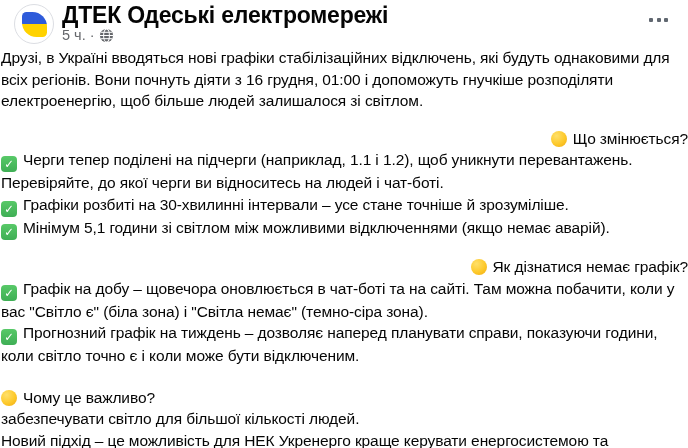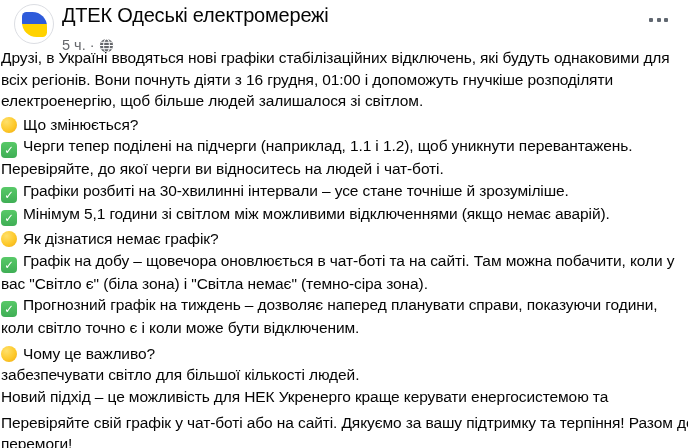--- a/index.html
+++ b/index.html
@@ -11,34 +11,34 @@
   .header{position:absolute;top:4px;left:14px;right:14px;height:42px;}
   .avatar{
     position:absolute;left:0;top:0;width:38px;height:38px;border-radius:50%;
     background:#fff;border:1px solid #dcdee3;display:flex;align-items:center;justify-content:center;
     cursor:pointer;
   }
   .flag{width:25px;height:25px;border-radius:18% 58% 18% 58%;overflow:hidden;}
   .flag-top{height:50%;background:#2e5bda;}
   .flag-bottom{height:50%;background:#ffd200;}
   .htext{position:absolute;left:48px;top:1px;}
-  .pname{font-size:20px;font-weight:400;letter-spacing:-0.2px;line-height:20px;cursor:pointer;}
-  .meta{display:flex;align-items:center;gap:4px;margin-top:12px;font-size:14.5px;color:#65676b;line-height:16px;}
+  .pname{font-size:23px;font-weight:700;letter-spacing:-0.2px;line-height:20px;cursor:pointer;}
+  .meta{display:flex;align-items:center;gap:4px;margin-top:2px;font-size:14.5px;color:#65676b;line-height:16px;}
   .meta .ts{cursor:pointer;}
   .globe{display:inline-flex;width:15px;height:15px;}
   .more{
     position:absolute;right:2px;top:10px;display:flex;gap:3.5px;align-items:center;
     padding:4px;cursor:pointer;
   }
   .more .d{width:4px;height:4px;border-radius:1px;background:#606770;}
   
   .pbody{position:absolute;top:47px;left:1px;right:0;font-size:15.5px;letter-spacing:-0.1px;line-height:21.6px;}
   .line{white-space:nowrap;}
-  .gap-sm{margin-top:2px;}
-  .gap-md{margin-top:4px;}
+  .gap-sm{margin-top:16px;text-align:right;}
+  .gap-md{margin-top:20px;}
   .em{
     display:inline-block;width:16px;height:16px;vertical-align:-3px;margin-right:6px;
   }
   .yc{
     border-radius:50%;
     background:radial-gradient(circle at 35% 30%, #ffe06a 0%, #fdc92b 55%, #f0a90e 100%);
   }
   .cb{
     border-radius:4px;
     background:linear-gradient(180deg,#58c968 0%, #3fae55 100%);

